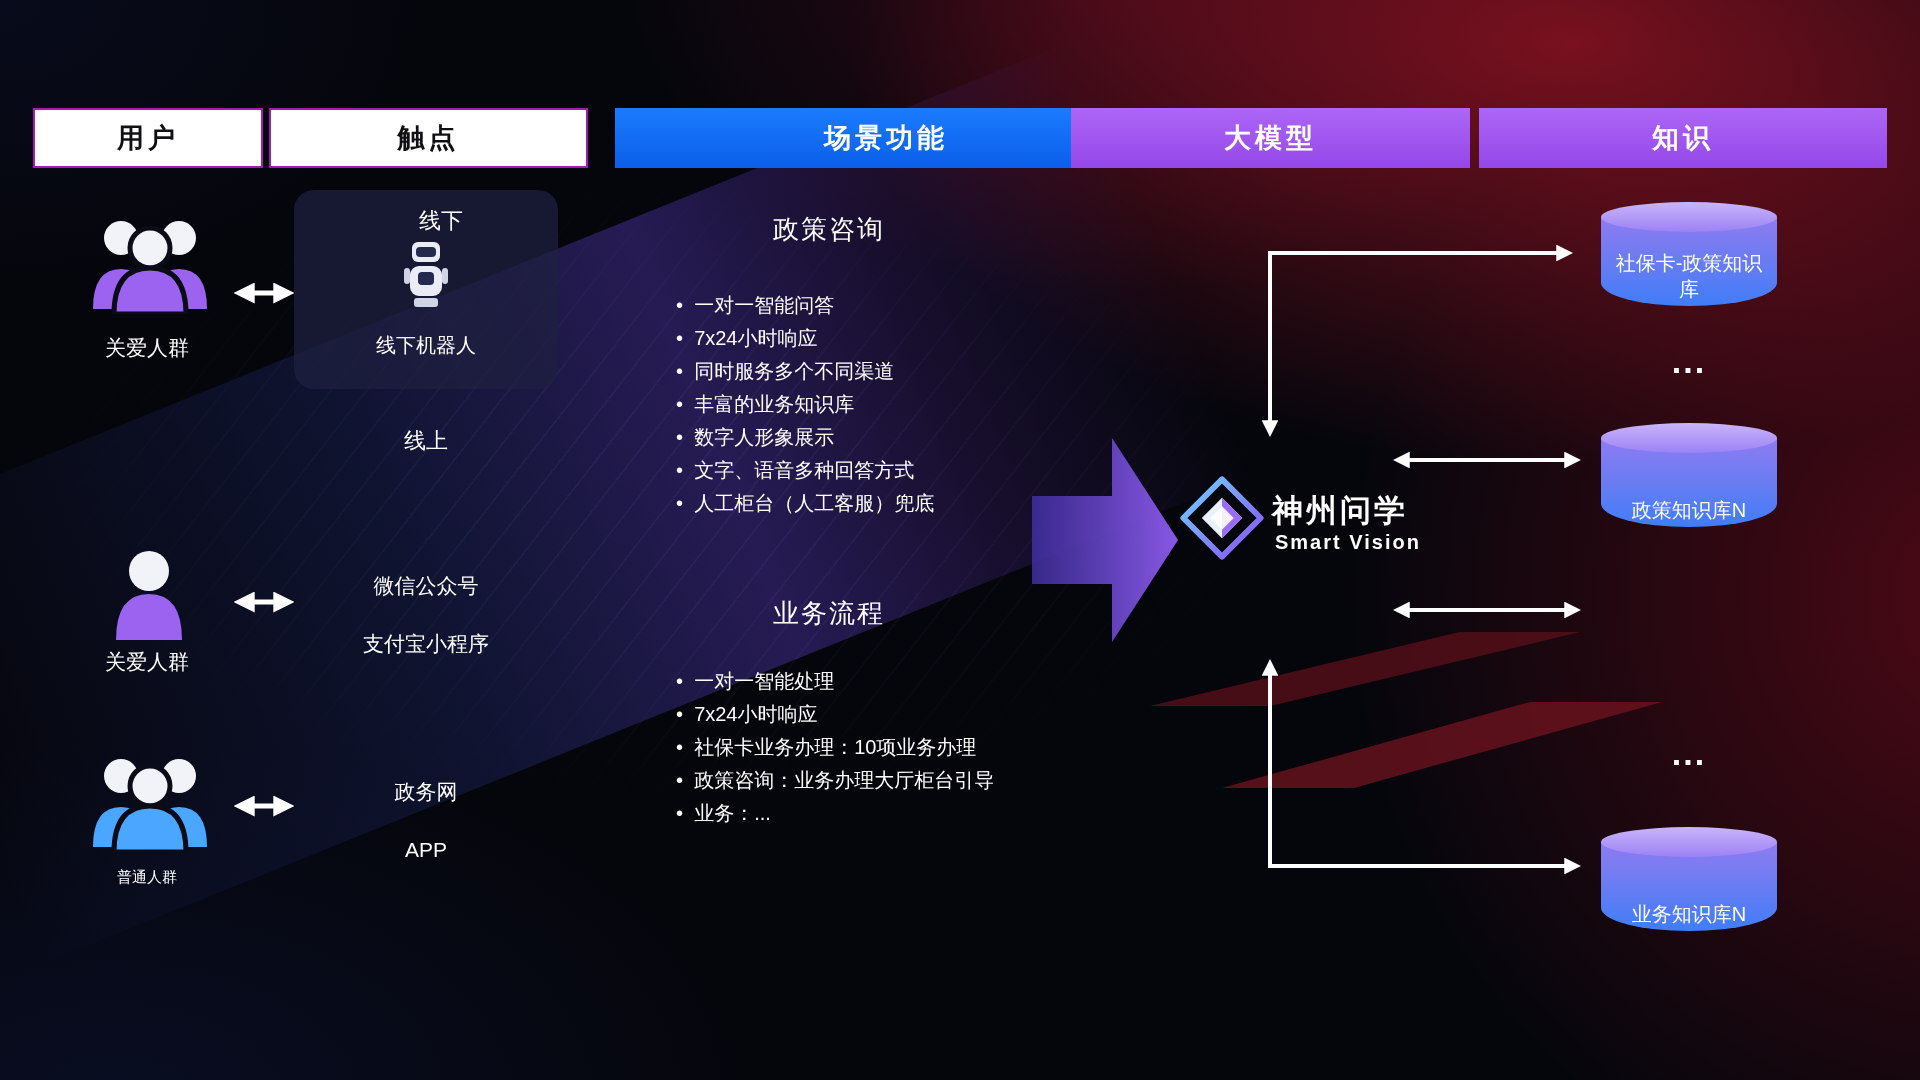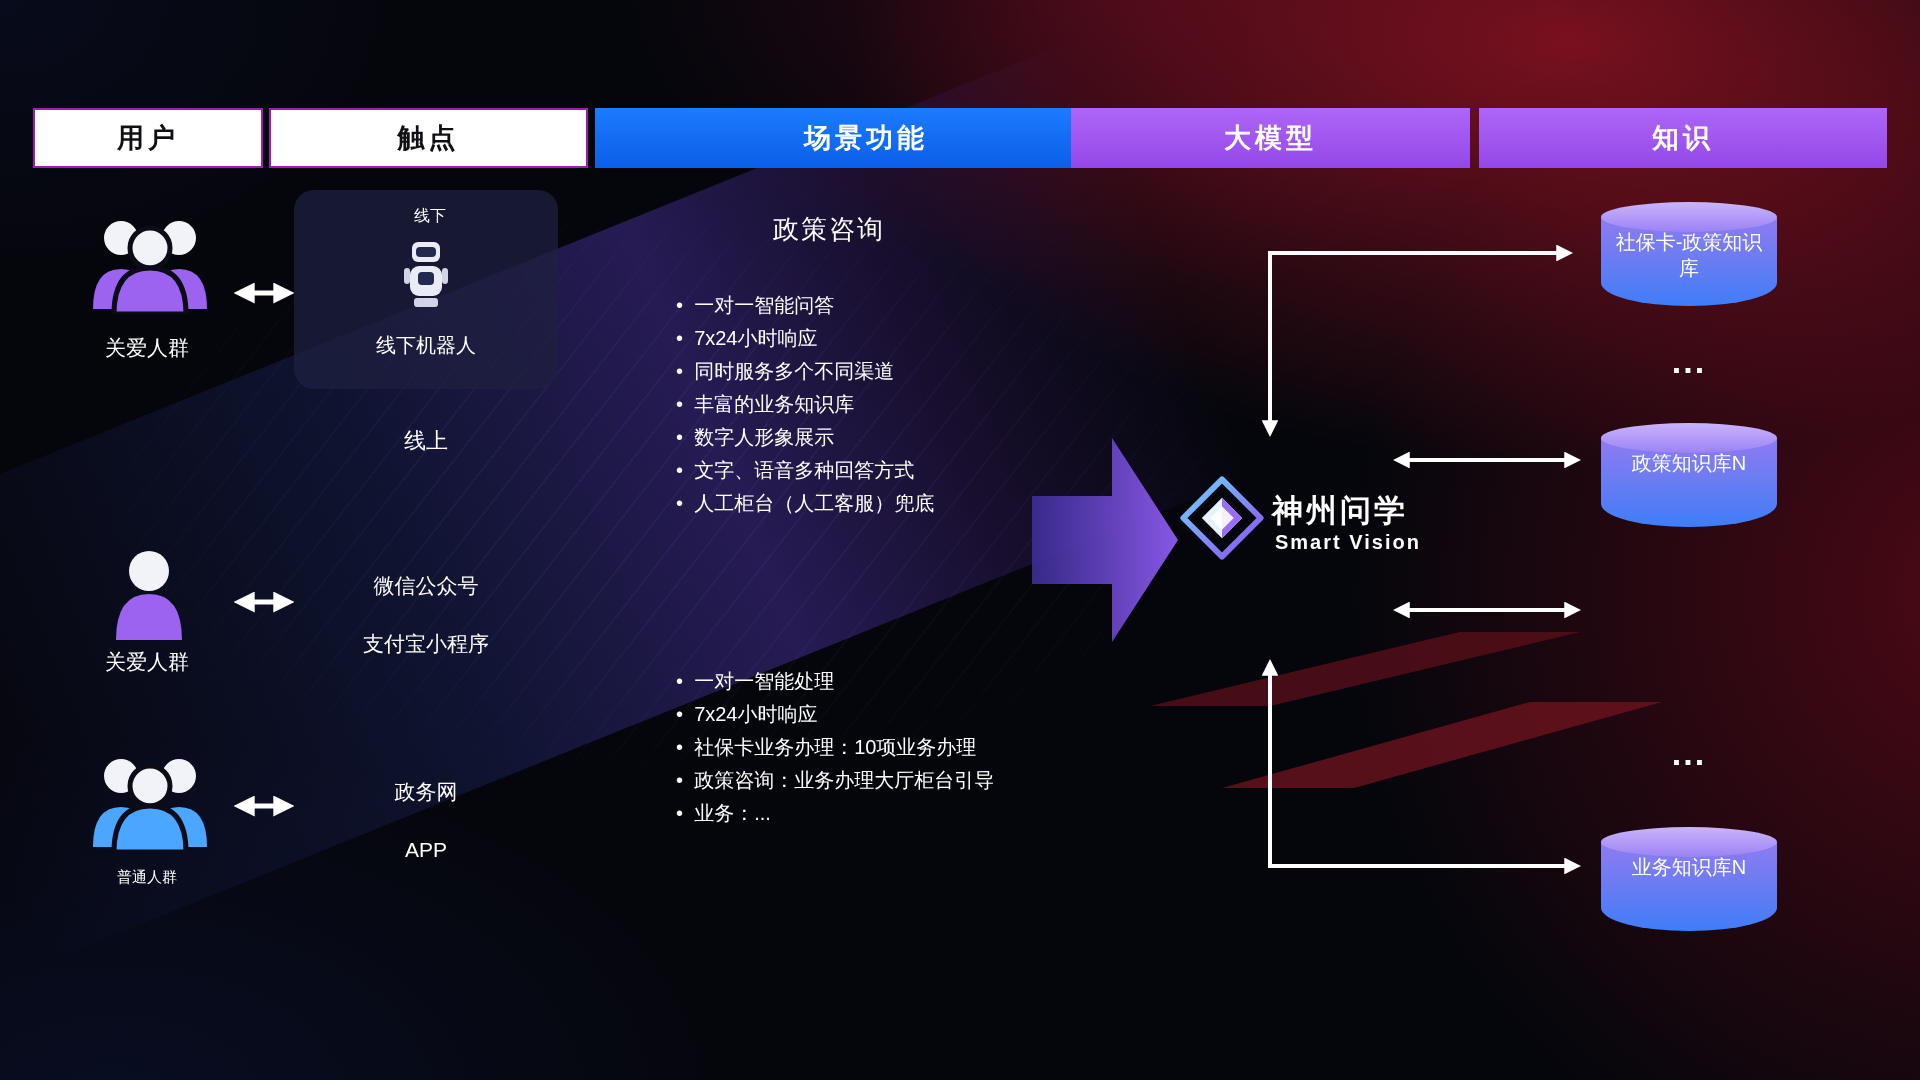--- a/index.html
+++ b/index.html
@@ -62,21 +62,21 @@
   
   .db{position:absolute;left:1601px;width:176px;height:104px;z-index:4;}
   .db-top{
     position:absolute;top:0;left:0;width:100%;height:30px;border-radius:50%;
     background:linear-gradient(180deg,#cab4fb,#9b82f5);z-index:2;
   }
   .db-body{
     position:absolute;top:15px;left:0;right:0;bottom:0;
     background:linear-gradient(180deg,#8f7bf2 0%,#6d7cf2 45%,#3f7df8 100%);
     border-radius:0 0 50% 50% / 0 0 26% 26%;
-    display:flex;align-items:flex-start;justify-content:center;text-align:center;
+    display:flex;align-items:flex-end;justify-content:center;text-align:center;
     font-size:20px;line-height:1.3;color:#fff;padding:12px 10px 4px 10px;box-sizing:border-box;
   }
   .dots{position:absolute;left:1601px;width:176px;z-index:4;text-align:center;font-size:34px;font-weight:bold;letter-spacing:2px;}
   
   .overlay{position:absolute;left:0;top:0;z-index:5;pointer-events:none;}
   .abs{position:absolute;z-index:4;}
 </style>
 </head>
 <body>
 
@@ -87,21 +87,21 @@
   <div class="bg-streaks"></div>
   <div class="bg-chevron c1"></div>
   <div class="bg-chevron c2"></div>
 
   <div class="hdr hdr-white" style="left:33px;width:230px">
       <span>用户</span>
     </div>
   <div class="hdr hdr-white" style="left:269px;width:319px">
       <span>触点</span>
     </div>
-  <div class="hdr hdr-blue" style="left:595px;width:542px">
+  <div class="hdr hdr-blue" style="left:615px;width:542px">
       <span>场景功能</span>
     </div>
   <div class="hdr hdr-purple" style="left:1071px;width:399px">
       <span>大模型</span>
     </div>
   <div class="hdr hdr-purple" style="left:1479px;width:408px">
       <span>知识</span>
     </div>
 
   <svg class="abs" style="left:85px;top:212px" width="130" height="102" viewBox="0 0 130 102">
@@ -124,21 +124,21 @@
     <circle cx="36" cy="26" r="17" fill="#f2f3f8"></circle>
     <path d="M8 97 q0-40 28-40 q28 0 28 40 z" fill="#4aa6ff"></path>
     <circle cx="94" cy="26" r="17" fill="#f2f3f8"></circle>
     <path d="M66 97 q0-40 28-40 q28 0 28 40 z" fill="#4aa6ff"></path>
     <circle cx="65" cy="36" r="20" fill="#f2f3f8" stroke="#0b0c18" stroke-width="5"></circle>
     <path d="M29 102 q0-46 36-46 q36 0 36 46 z" fill="#4aa6ff" stroke="#0b0c18" stroke-width="5"></path>
   </svg>
   <div class="lbl" style="left:57px;top:868px;width:180px;font-size:15px">普通人群</div>
 
   <div class="tp-card"></div>
-  <div class="lbl" style="left:298px;top:206px;width:264px;font-size:16px">线下</div>
+  <div class="lbl" style="left:309px;top:206px;width:264px;font-size:22px">线下</div>
   <svg class="abs" style="left:400px;top:240px" width="52" height="70" viewBox="0 0 52 70">
     <rect x="12" y="2" width="28" height="20" rx="6" fill="#e9ecf5"></rect>
     <rect x="16" y="7" width="20" height="10" rx="4" fill="#232a4d"></rect>
     <rect x="10" y="26" width="32" height="30" rx="9" fill="#e9ecf5"></rect>
     <rect x="18" y="32" width="16" height="13" rx="4" fill="#232a4d"></rect>
     <rect x="4" y="28" width="6" height="16" rx="3" fill="#cfd5e6"></rect>
     <rect x="42" y="28" width="6" height="16" rx="3" fill="#cfd5e6"></rect>
     <rect x="14" y="58" width="24" height="9" rx="3" fill="#cfd5e6"></rect>
   </svg>
   <div class="lbl" style="left:294px;top:332px;width:264px;font-size:20px">线下机器人</div>
@@ -153,20 +153,21 @@
   <ul class="blist" style="top:289px">
     <li>一对一智能问答</li>
     <li>7x24小时响应</li>
     <li>同时服务多个不同渠道</li>
     <li>丰富的业务知识库</li>
     <li>数字人形象展示</li>
     <li>文字、语音多种回答方式</li>
     <li>人工柜台（人工客服）兜底</li>
   </ul>
 
+  <div class="sec-title" style="top:596px">业务流程</div>
   <ul class="blist" style="top:665px">
     <li>一对一智能处理</li>
     <li>7x24小时响应</li>
     <li>社保卡业务办理：10项业务办理</li>
     <li>政策咨询：业务办理大厅柜台引导</li>
     <li>业务：...</li>
   </ul>
 
   <svg class="abs" style="left:1032px;top:430px;z-index:3" width="146" height="220" viewBox="0 0 146 220">
     <defs>

